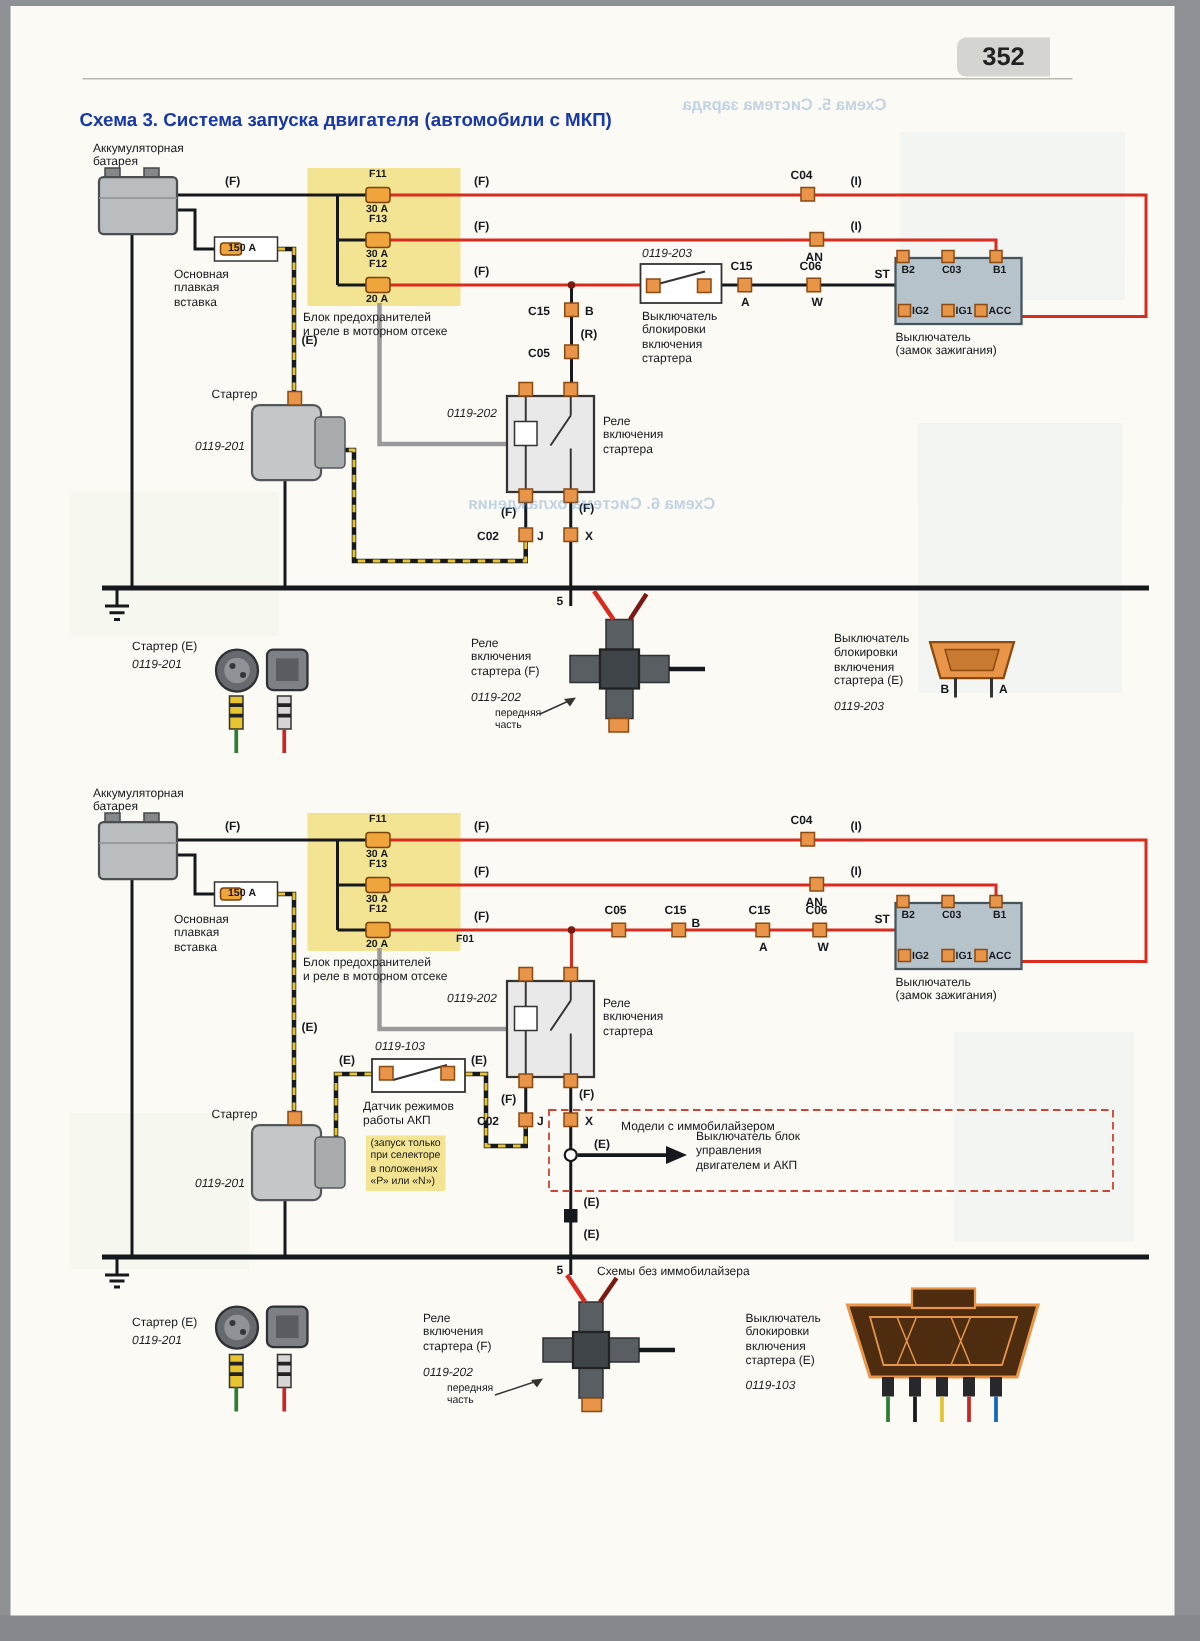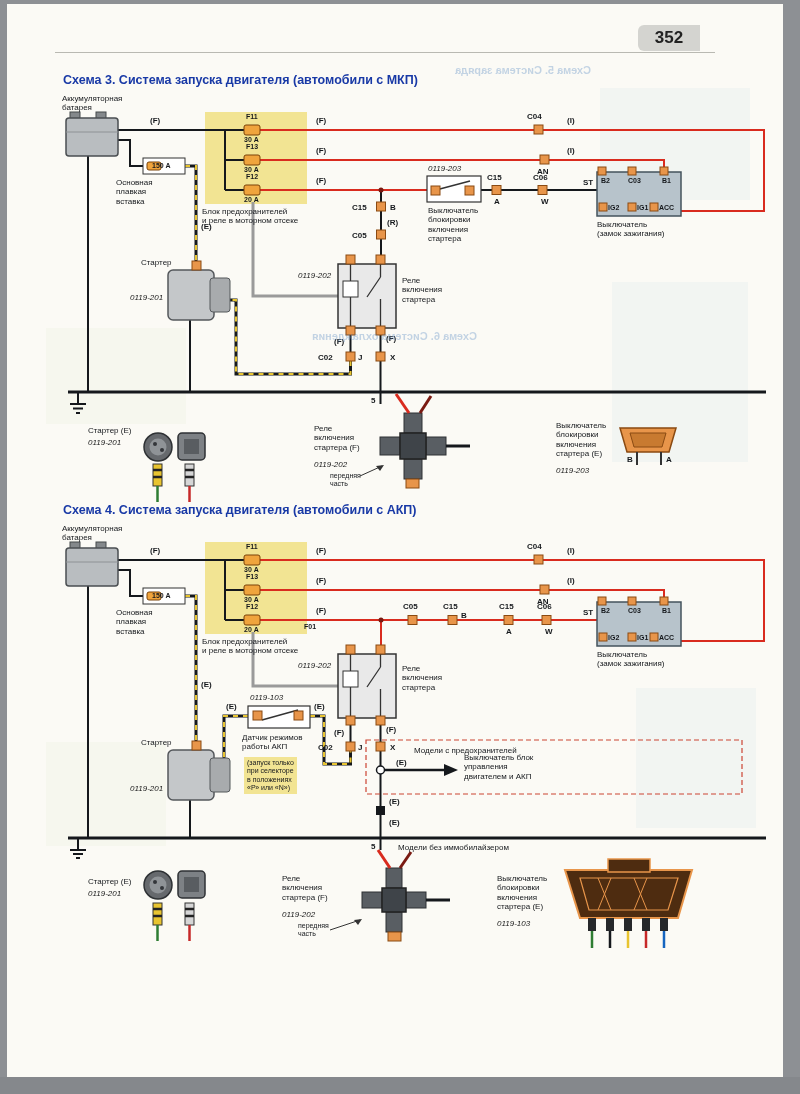--- a/index.html
+++ b/index.html
@@ -34,22 +34,21 @@
   .lb.ghost{color:#5b8cc4;opacity:.35;font-weight:700;font-size:11px;transform:scaleX(-1);white-space:nowrap;}
 </style>
 </head>
 <body>
 
 <div class="stage">
 
   <div class="header-rule"></div>
   <div class="page-number">352</div>
 
-  <div class="scheme-title" style="left:63px;top:73px">Схема 3. Система запуска двигателя (автомобили с МКП)</div>
-  <div class="scheme-title" style="left:63px;top:503px">Схема 4. Система запуска двигателя (автомобили с АКП)</div>
+  <div class="scheme-title" style="left:53px;top:73px">Схема 3. Система запуска двигателя (автомобили с МКП)</div>
 
   <svg class="diagram" width="800" height="1094" viewBox="0 0 800 1094">
 
     <g>
       <g opacity="0.09" fill="#9fc3dd">
         <rect x="600" y="88" width="150" height="112"></rect>
         <rect x="612" y="282" width="136" height="180"></rect>
         <rect x="636" y="688" width="120" height="140"></rect>
       </g>
       <g opacity="0.08" fill="#b9d9a8">
@@ -484,29 +483,29 @@
 при селекторе
 в положениях
 «Р» или «N»)</div>
       <div class="lb name" style="left: 141px; top: 738px;">Стартер</div>
       <div class="lb ref" style="left: 130px; top: 784px;">0119-201</div>
       <div class="lb wire" style="left: 334px; top: 728px;">(F)</div>
       <div class="lb wire" style="left: 386px; top: 725px;">(F)</div>
       <div class="lb conn" style="left: 318px; top: 743px;">C02</div>
       <div class="lb conn" style="left: 358px; top: 743px;">J</div>
       <div class="lb conn" style="left: 390px; top: 743px;">X</div>
-      <div class="lb name" style="left: 414px; top: 746px;">Модели с предохранителей</div>
+      <div class="lb name" style="left: 414px; top: 746px;">Модели с иммобилайзером</div>
       <div class="lb wire" style="left: 396px; top: 758px;">(Е)</div>
       <div class="lb name" style="left: 464px; top: 753px;">Выключатель блок
 управления
 двигателем и АКП</div>
       <div class="lb wire" style="left: 389px; top: 797px;">(Е)</div>
       <div class="lb wire" style="left: 389px; top: 818px;">(Е)</div>
       <div class="lb conn" style="left: 371px; top: 842px;">5</div>
-      <div class="lb name" style="left: 398px; top: 843px;">Модели без иммобилайзером</div>
+      <div class="lb name" style="left: 398px; top: 843px;">Схемы без иммобилайзера</div>
       <div class="lb name" style="left: 88px; top: 877px;">Стартер (Е)</div>
       <div class="lb ref" style="left: 88px; top: 889px;">0119-201</div>
       <div class="lb name" style="left: 282px; top: 874px;">Реле
 включения
 стартера (F)</div>
       <div class="lb ref" style="left: 282px; top: 910px;">0119-202</div>
       <div class="lb small" style="left: 298px; top: 922px;">передняя
 часть</div>
       <div class="lb name" style="left: 497px; top: 874px;">Выключатель
 блокировки

